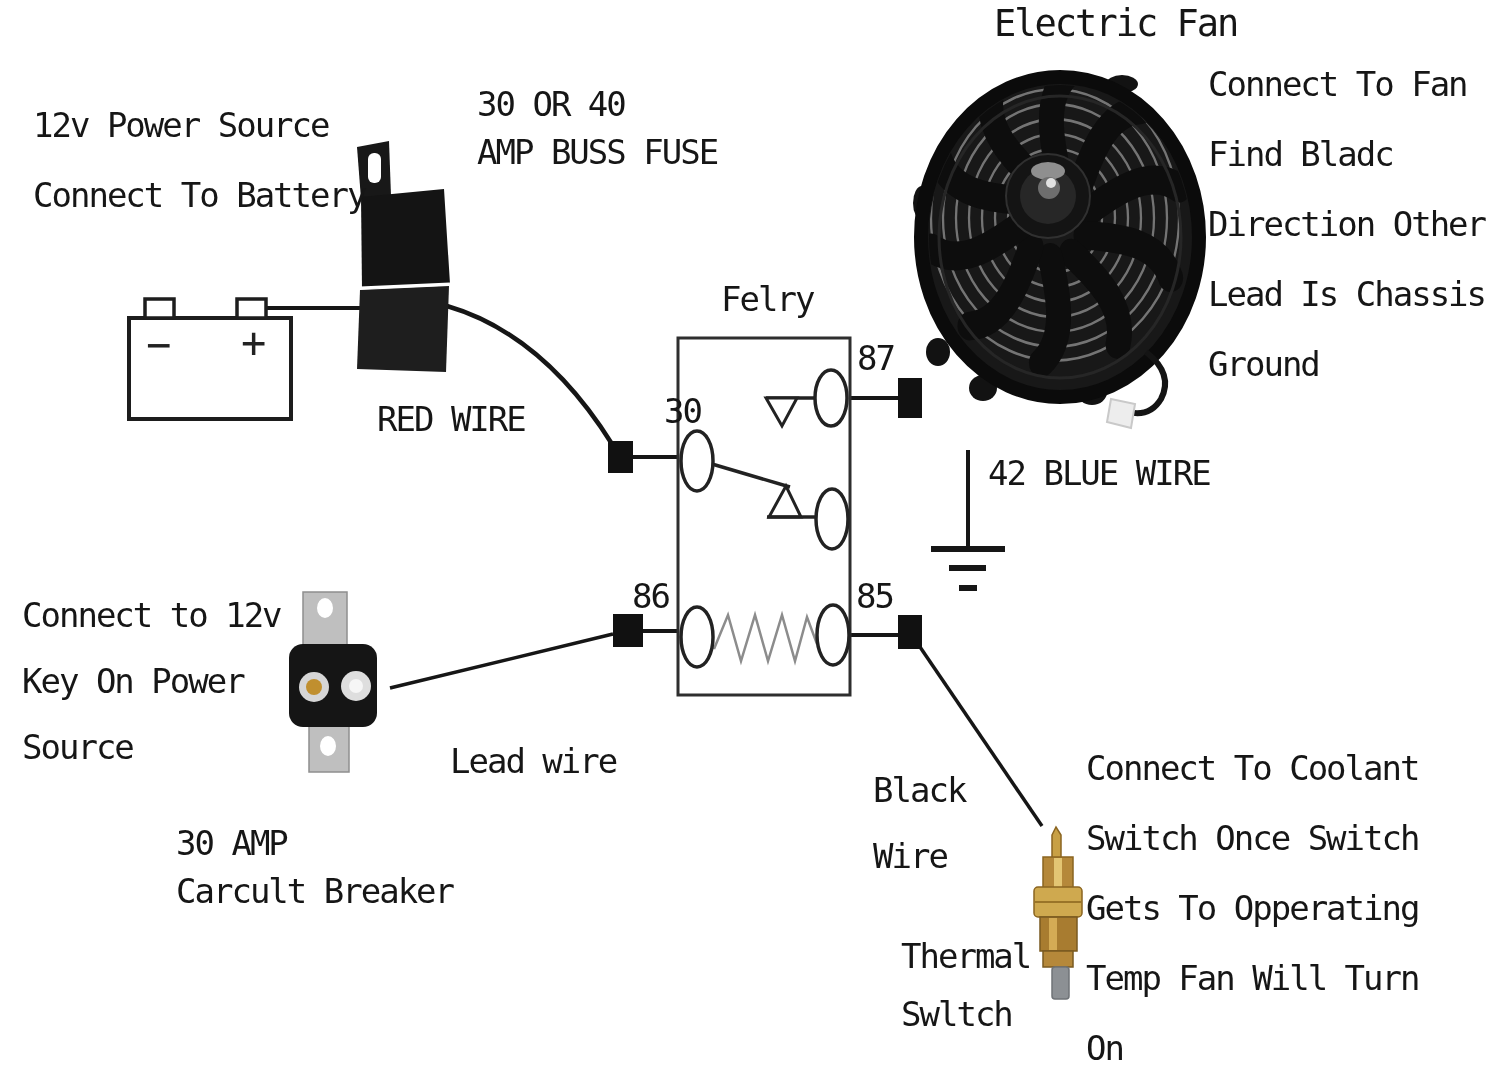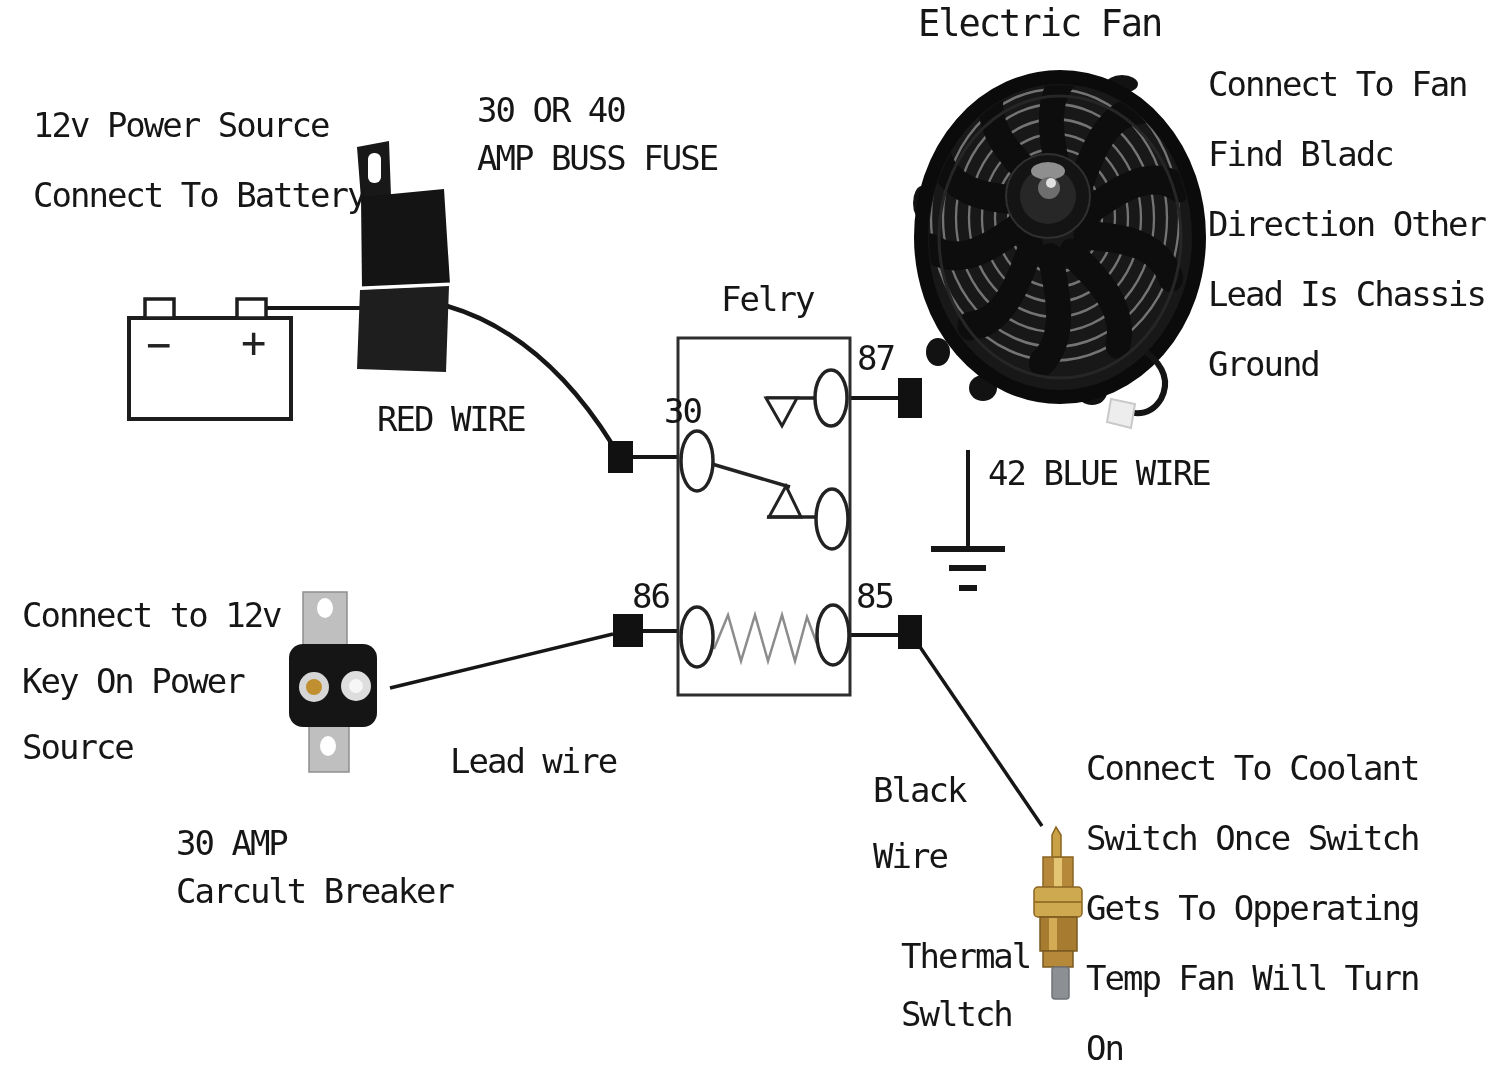--- a/index.html
+++ b/index.html
@@ -168,26 +168,26 @@
       <rect x="1040" y="917" width="37" height="34" fill="#a87c30" stroke="#7a5a20" stroke-width="1.5"></rect>
       <rect x="1049" y="918" width="8" height="32" fill="#d4ab55"></rect>
       <rect x="1043" y="951" width="30" height="16" fill="#b5883a" stroke="#7a5a20" stroke-width="1.5"></rect>
       <rect x="1052" y="967" width="17" height="32" rx="3" fill="#8c9094" stroke="#6f7377" stroke-width="1.5"></rect>
     </g>
   </svg>
 
   <div class="lbl" style="left:8px; top:90px;margin-left:25px;">12v Power Source
 Connect To Battery</div>
 
-  <div class="lbl lh48" style="left:477px; top:86px;">30 OR 40
+  <div class="lbl lh48" style="left:477px; top:80px;">30 OR 40
 AMP BUSS FUSE</div>
 
   <div class="lbl s" style="left:377px; top:399px;">RED WIRE</div>
 
-  <div class="lbl s title" style="left:918px; top:4px;">Electric Fan</div>
+  <div class="lbl s title" style="left:994px; top:4px;">Electric Fan</div>
 
   <div class="lbl" style="left:1208px; top:49px;">Connect To Fan
 Find Bladc
 Direction Other
 Lead Is Chassis
 Ground</div>
 
   <div class="lbl s" style="left:721px; top:279px;">Felry</div>
 
   <div class="lbl s" style="left:632px; top:391px;margin-left:32px;">30</div>

